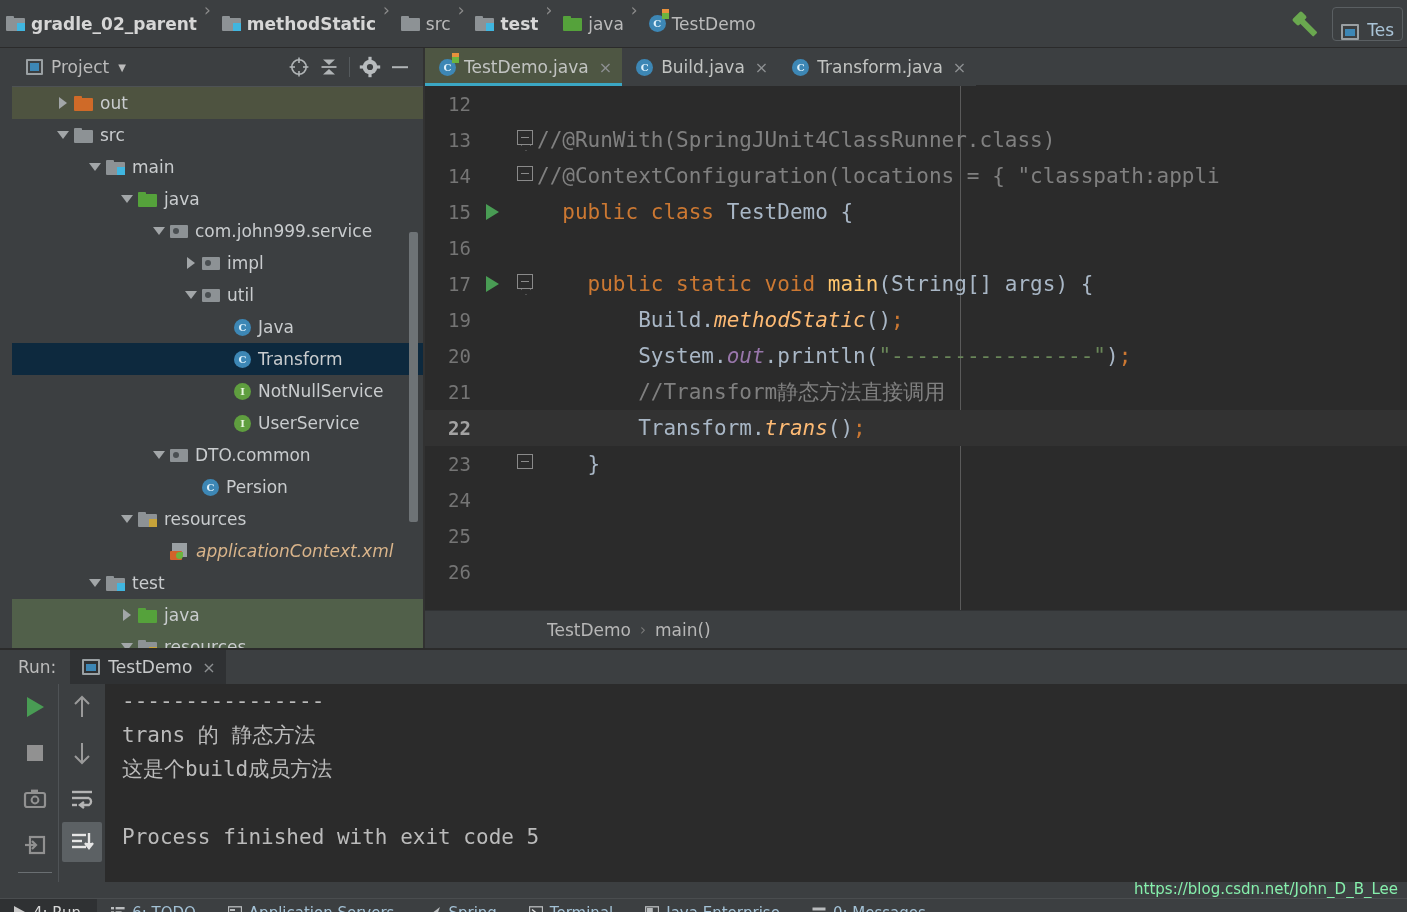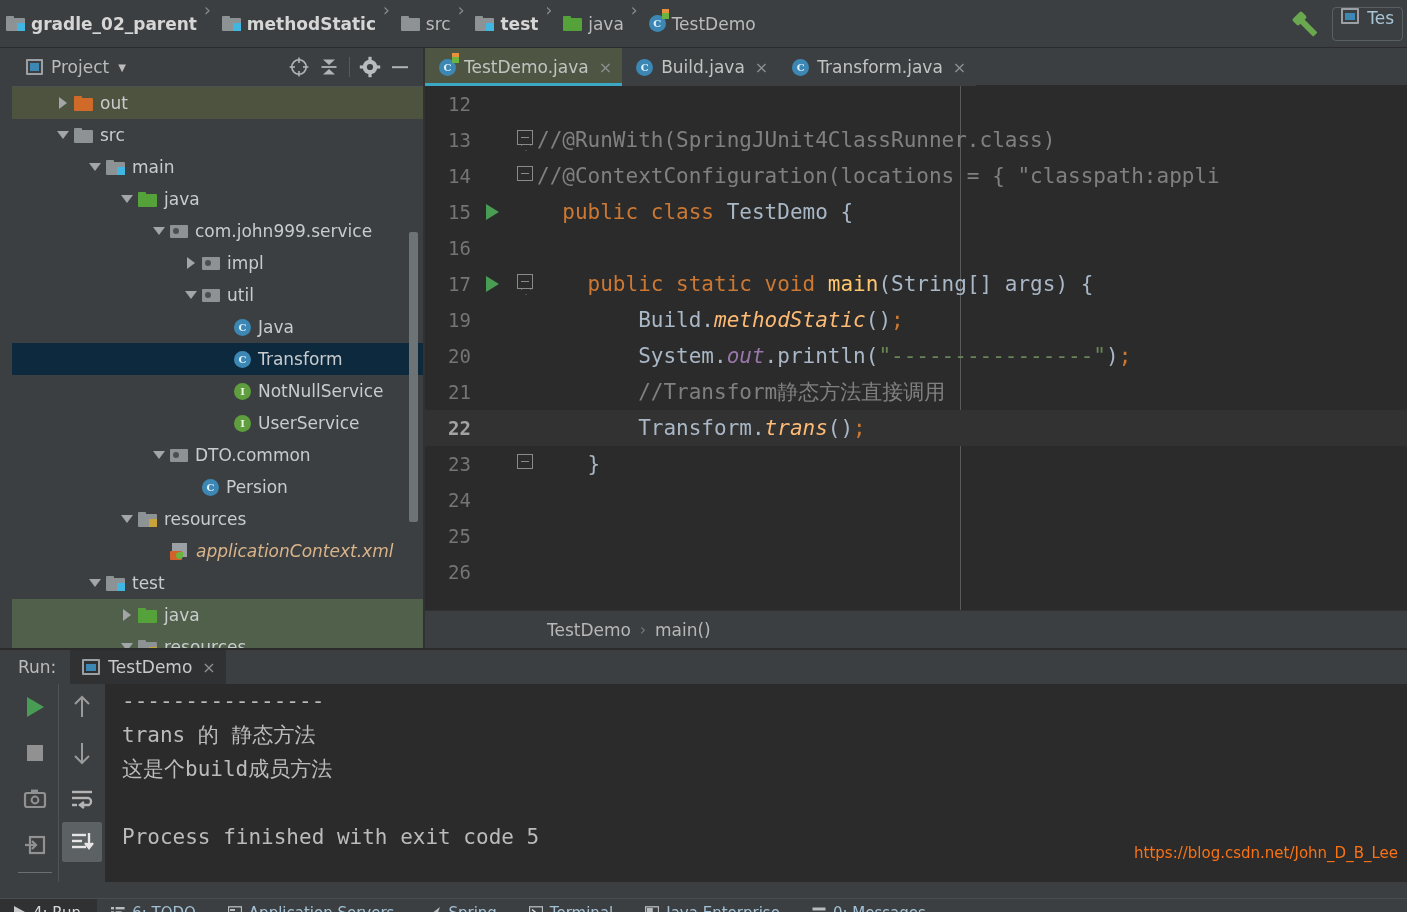--- a/index.html
+++ b/index.html
@@ -167,30 +167,30 @@
   
   #bottom-strip { position: absolute; left: 0; top: 882px; width: 1407px; height: 30px; background: #3c3f41; }
   #statusbar { position: absolute; left: 0; top: 898px; width: 1407px; height: 14px;
                background: #3c3f41; display: flex; align-items: flex-start; overflow: hidden;
                border-top: 1px solid #4a4d4f; }
   .sb-item { display: flex; align-items: center; margin-right: 32px; height: 28px; }
   .sb-item .t { font-size: 15px; color: #a4c2d6; margin-left: 7px; white-space: nowrap; }
   .sb-item.first { background: #2f3133; padding: 0 16px 0 12px; margin-right: 14px; }
   .sb-item.first .t { color: #d8d8d8; }
 
-  #watermark { position: absolute; right: 9px; top: 844px; font-size: 15px; color: #f97316; }
+  #watermark { position: absolute; right: 9px; top: 880px; font-size: 15px; color: #86efac; }
 
   
   #top-right { position: absolute; right: 0; top: 0; height: 48px; display: flex; align-items: center; padding-right: 4px; }
   .hammer { width: 28px; height: 28px; position: relative; }
   .hammer .hd { position: absolute; left: 1px; top: 4px; width: 13px; height: 9px; background: #6aa84f;
                 transform: rotate(-45deg); border-radius: 2px; }
   .hammer .hn { position: absolute; left: 9px; top: 9px; width: 6px; height: 20px; background: #6aa84f;
                 transform: rotate(-45deg) translate(4px,2px); border-radius: 1px; }
-  #runcfg { display: flex; align-items: flex-start; height: 34px; border: 1px solid #5a5f62; border-radius: 4px;
+  #runcfg { display: flex; align-items: flex-end; height: 34px; border: 1px solid #5a5f62; border-radius: 4px;
             padding: 0 8px; margin-left: 12px; }
   #runcfg .t { font-size: 17px; color: #a9c3d6; margin-left: 8px; }
 </style>
 </head>
 <body>
 
 <div id="navbar">
   <div id="crumbs-host" style="display:flex;align-items:flex-start;">
       <div class="crumb bold">
         <span class="ico ic-folder fgray">

